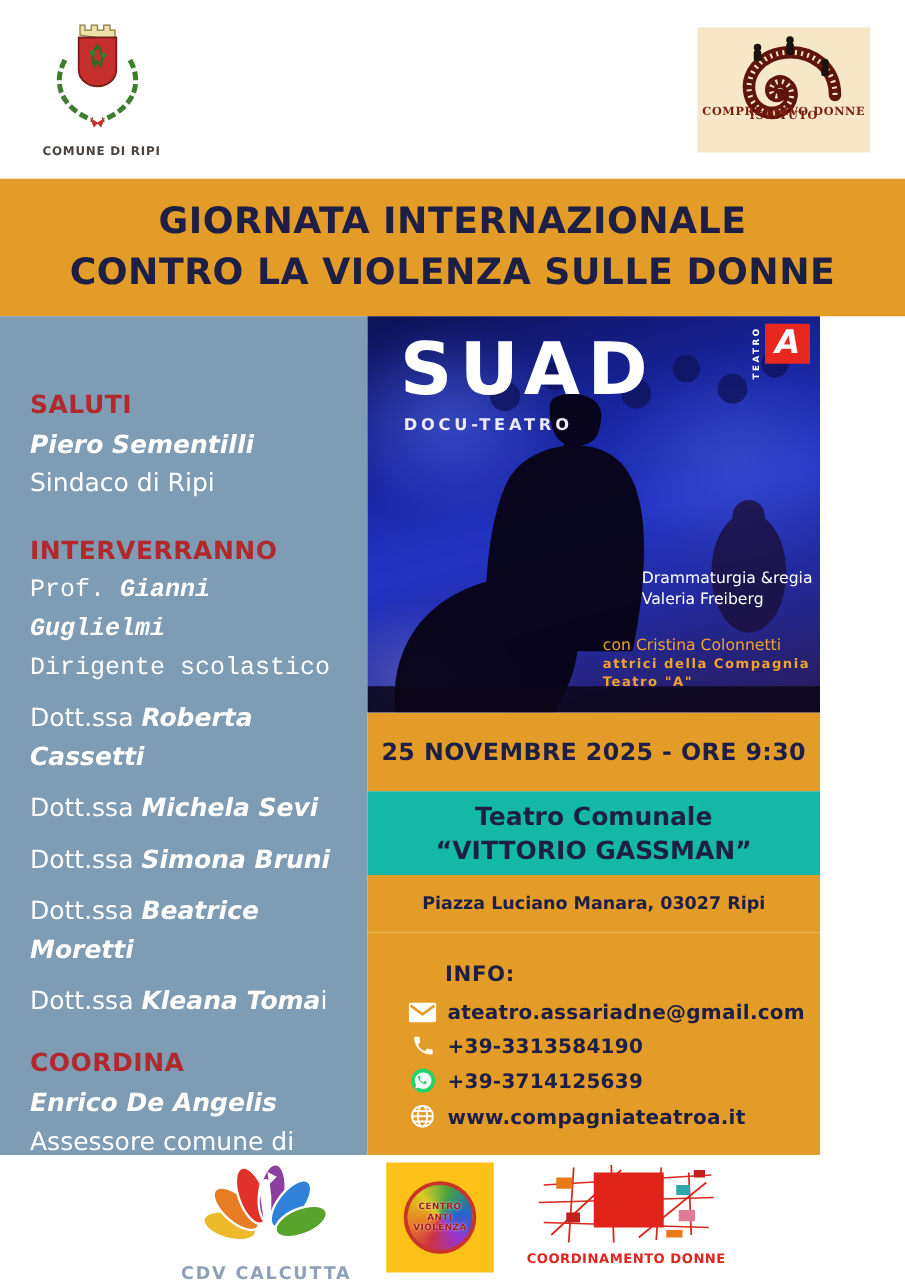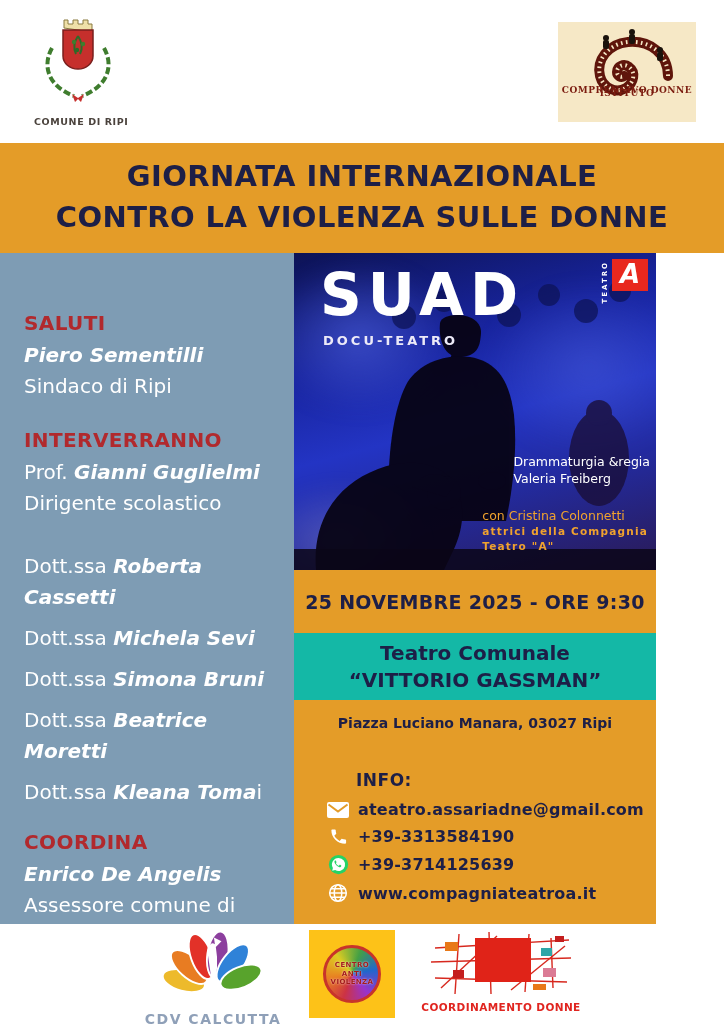--- a/index.html
+++ b/index.html
@@ -25,21 +25,21 @@
   
   .content{position:absolute;top:253px;left:0;width:724px;height:671px;display:flex;}
   .left-col{
     width:294px;box-sizing:border-box;background:#7E9CB4;color:#ffffff;
     padding:58px 18px 0 24px;font-size:20px;
   }
   .section-heading{color:#B1292D;font-weight:800;font-size:20px;letter-spacing:.4px;margin:0 0 5px 0;}
   .txt{line-height:31px;margin:0;}
   .em{font-weight:700;font-style:italic;}
   .block-saluti{margin-bottom:26px;}
-  .block-prof{margin-bottom:32px;}
+  .block-prof{margin-bottom:9px;font-family:Liberation Mono, monospace;}
   .dott-row{line-height:31px;margin-bottom:10px;}
   .block-coordina{margin-top:22px;}
   
   .right-col{width:362px;display:flex;flex-direction:column;}
   .photo{
     position:relative;height:317px;overflow:hidden;
     background:linear-gradient(165deg,#0d1355 0%,#18249e 30%,#2334c4 52%,#232a9c 72%,#2a1a55 100%);
   }
   .blob{position:absolute;border-radius:50%;filter:blur(10px);}
   .blob1{left:-30px;top:10px;width:190px;height:150px;background:radial-gradient(closest-side,rgba(80,100,225,.6),transparent);}

